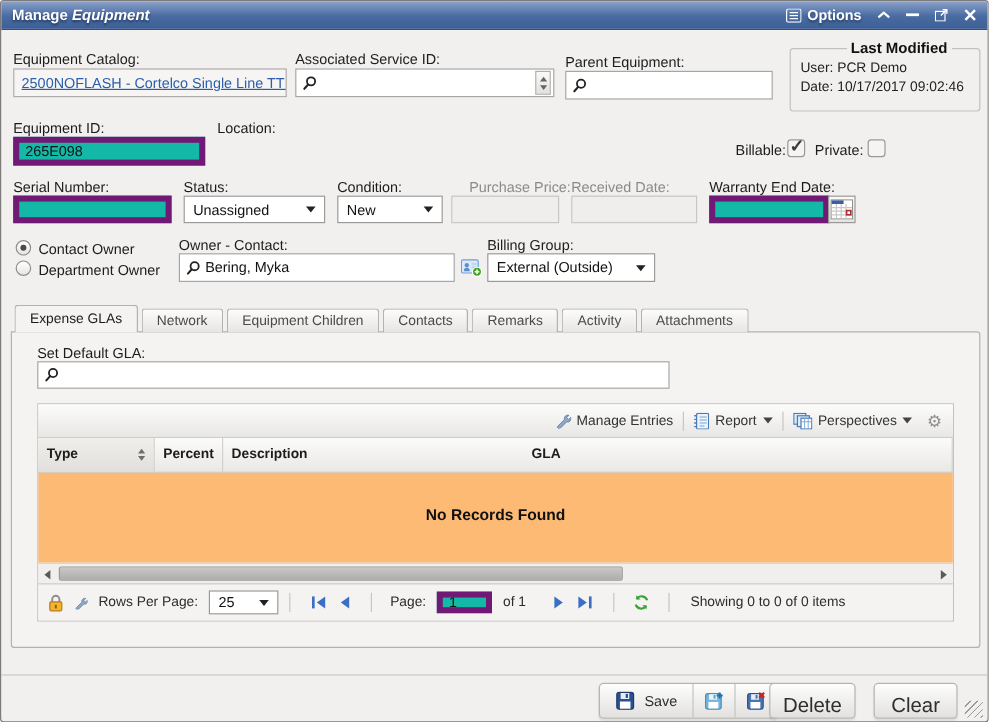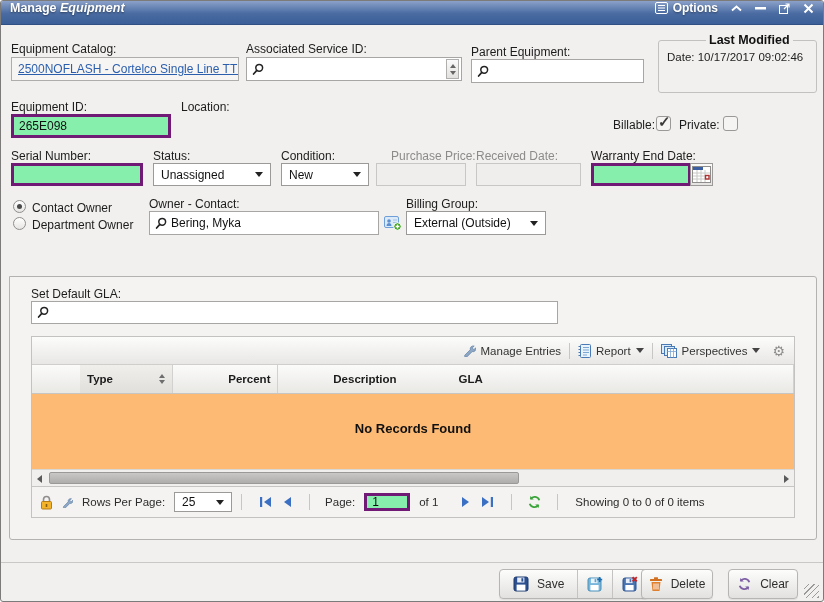--- a/index.html
+++ b/index.html
@@ -4,32 +4,32 @@
 <style>
   * { box-sizing: border-box; margin: 0; padding: 0; }
   html,body { background:#fff; }
   body { font-family: "Liberation Sans", sans-serif; }
   .window { position:relative; width:824px; height:602px; background:#f1f0ee;
             border:1px solid #7c7b7a; border-radius:3px; overflow:hidden; }
 
   
   .titlebar { position:absolute; left:0; top:0; right:0; height:24px;
     background:linear-gradient(#8ba1c9, #496ba2 55%, #3c5f97);
-    border-bottom:1px solid #2f4f85; display:flex; align-items:flex-start;
+    border-bottom:1px solid #2f4f85; display:flex; align-items:center;
     justify-content:space-between; padding:0 9px;gap:20px; }
   .title { color:#fff; font-size:12.5px; font-weight:bold; text-shadow:0 1px 2px rgba(0,0,0,.45); }
   .title i { font-style:italic; }
   .tcontrols { display:flex; align-items:center; gap:13px; }
   .tbtn { display:flex; align-items:center; gap:5px; color:#fff; font-size:12px;
           font-weight:bold; text-shadow:0 1px 2px rgba(0,0,0,.4); cursor:pointer; }
 
   
   .lbl { position:absolute; font-size:12px; color:#1c1c1c; white-space:nowrap; }
   .lbl.dim { color:#8c8b89; }
-  .tinput { position:absolute; border:3px solid #701a75; background:#86efac; font-size:12px;
+  .tinput { position:absolute; border:5px solid #701a75; background:#14b8a6; font-size:12px;
             padding:0 5px; color:#111; font-family:"Liberation Sans",sans-serif; }
   .dis { background:#efeeec !important; border:1px solid #c8c7c5 !important; }
   .sbox { position:absolute; border:1px solid #a7a6a4; background:#fff; display:flex;
           align-items:center; padding-left:5px; gap:4px; }
   .sbox input { border:none; outline:none; flex:1; min-width:0; font-size:12px;
                 font-family:"Liberation Sans",sans-serif; color:#111; background:transparent; height:100%; }
   .linkbox { position:absolute; height:24px; border:1px solid #aeadab; background:#f6f5f3;
              display:flex; align-items:center; padding:0 6px; overflow:hidden; }
   .link { font-size:12px; color:#2b5fad; text-decoration:underline; white-space:nowrap; }
   .selbox { position:absolute; border:1px solid #9b9a98; background:#fff; display:flex;
@@ -67,21 +67,21 @@
   
   .grid { position:absolute; left:30px; top:335px; width:764px; border:1px solid #c3c2c0;
           background:#fff; display:flex; flex-direction:column; }
   .gtoolbar { height:28px; background:linear-gradient(#fcfcfb,#e8e7e5); border-bottom:1px solid #cfcecb;
           display:flex; align-items:center; justify-content:flex-end; gap:8px; padding:0 9px;
           font-size:11.5px; color:#333; }
   .titem { display:flex; align-items:center; gap:5px; cursor:pointer; }
   .vsep { width:1px; height:16px; background:#c7c6c4; }
   .ghead { height:29px; background:linear-gradient(#fbfbfa,#e9e8e5); border-bottom:1px solid #c6c5c3;
           display:flex; font-weight:bold; font-size:11.5px; color:#1c1c1c; }
-  .gcol { display:flex; align-items:center; padding:0 7px; border-right:1px solid #d2d1cf;margin-left:48px; }
+  .gcol { display:flex; align-items:center; padding:0 7px; border-right:1px solid #d2d1cf; }
   .gcol.type { width:97px; justify-content:space-between; background:linear-gradient(#f0efec,#e0dfdc); cursor:pointer; }
   .gcol.percent { width:57px; }
   .gcol.gla { width:358px; }
   .gcol.desc { flex:1; border-right:none; }
   .sort { display:flex; flex-direction:column; gap:2px; }
   .sort .u { width:0;height:0;border-left:3.5px solid transparent;border-right:3.5px solid transparent;border-bottom:4px solid #6e6e6e; }
   .sort .d { width:0;height:0;border-left:3.5px solid transparent;border-right:3.5px solid transparent;border-top:4px solid #6e6e6e; }
   .gbody { height:75px; position:relative; background:#fdba74; }
   .empty { position:absolute; left:0; right:0; top:27px; text-align:center; font-weight:bold; font-size:13px; color:#101010; }
   .gscroll { height:17px; background:#f0efed; border-top:1px solid #d8d7d4; position:relative; }
@@ -93,21 +93,21 @@
   .gpager { height:31px; background:#f4f3f1; border-top:1px solid #c6c5c3; display:flex;
             align-items:center; gap:9px; padding:0 8px; font-size:11.5px; color:#2c2c2c; }
   .pselect { position:static; width:58px; height:20px; }
   .pginput { position:static; width:46px; height:18px; }
   .picon { display:flex; align-items:center; cursor:pointer; }
 
   
   .footline { position:absolute; left:0; right:0; top:561px; height:1px; background:#c9c8c6; }
   .btn { position:absolute; top:568px; height:30px; display:flex; align-items:center; justify-content:center;
          gap:8px; background:linear-gradient(#fdfdfc,#e2e1df); border:1px solid #b6b5b3; border-radius:4px;
-         font-size:12px; color:#2e2e2e; box-shadow:0 1px 1px rgba(0,0,0,.08); cursor:pointer; }
+         font-size:17px; color:#2e2e2e; box-shadow:0 1px 1px rgba(0,0,0,.08); cursor:pointer;flex-direction:column; }
   .btngroup { position:absolute; left:498px; top:568px; height:30px; display:flex;
          background:linear-gradient(#fdfdfc,#e2e1df); border:1px solid #b6b5b3; border-radius:4px;
          box-shadow:0 1px 1px rgba(0,0,0,.08); overflow:hidden; }
   .bseg { display:flex; align-items:center; gap:8px; padding:0 13px; border-right:1px solid #c4c3c1; cursor:pointer;
           font-size:12px; color:#2e2e2e; }
   .bseg.iconic { padding:0 9px; }
   .bseg:last-child { border-right:none; }
   .grip { position:absolute; right:4px; bottom:3px; width:15px; height:14px;
           background:repeating-linear-gradient(135deg, transparent 0 3px, #9b9a98 3px 4px); }
 </style>
@@ -174,20 +174,21 @@
   <div class="sbox" style="left:470px;top:58px;width:173px;height:24px">
     <svg width="12" height="13" viewBox="0 0 12 13">
         <circle cx="7.2" cy="4.8" r="3.4" fill="none" stroke="#222" stroke-width="1.5"></circle>
         <path d="M4.8 7.4 L1.6 11" stroke="#222" stroke-width="1.7" stroke-linecap="round"></path>
       </svg>
     <input value="" style="">
   </div>
 
   <fieldset class="lastmod">
     <legend>Last Modified</legend>
+    <div>User: PCR Demo</div>
     <div>Date: 10/17/2017 09:02:46</div>
   </fieldset>
 
   <span class="lbl" style="left:10px;top:99px">Equipment ID:</span>
   <input class="tinput" style="left: 10px; top: 113px; width: 160px; height: 24px;" value="265E098">
 
   <span class="lbl" style="left:180px;top:99px">Location:</span>
 
   <span class="lbl" style="left:612px;top:117px">Billable:</span>
   <span class="cb checked" style="left:655px;top:115px"></span>
@@ -249,20 +250,29 @@
       <path d="M13.5 9.6v3.8M11.6 11.5h3.8" stroke="#fff" stroke-width="1.3"></path>
     </svg>
   </span>
 
   <span class="lbl" style="left:405px;top:196px">Billing Group:</span>
   <div class="selbox" style="left:405px;top:210px;width:140px;height:24px">
     <span>External (Outside)</span>
     <b class="dda"></b>
   </div>
 
+  <div class="tabs">
+    <span class="tab active">Expense GLAs</span>
+    <span class="tab">Network</span>
+    <span class="tab">Equipment Children</span>
+    <span class="tab">Contacts</span>
+    <span class="tab">Remarks</span>
+    <span class="tab">Activity</span>
+    <span class="tab">Attachments</span>
+  </div>
   <div class="panel"></div>
 
   <span class="lbl" style="left:30px;top:286px;z-index:3">Set Default GLA:</span>
   <div class="sbox" style="left:30px;top:300px;width:527px;height:23px;z-index:3">
     <svg width="12" height="13" viewBox="0 0 12 13">
         <circle cx="7.2" cy="4.8" r="3.4" fill="none" stroke="#222" stroke-width="1.5"></circle>
         <path d="M4.8 7.4 L1.6 11" stroke="#222" stroke-width="1.7" stroke-linecap="round"></path>
       </svg>
     <input value="" style="">
   </div>

